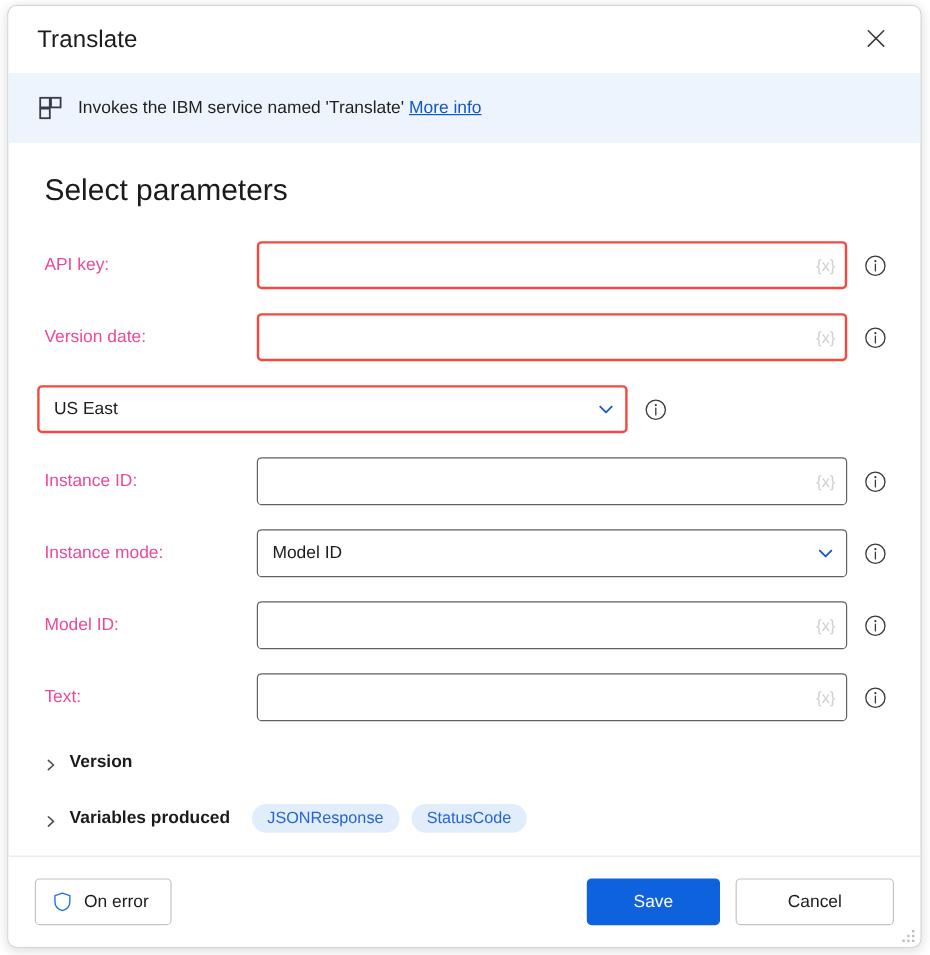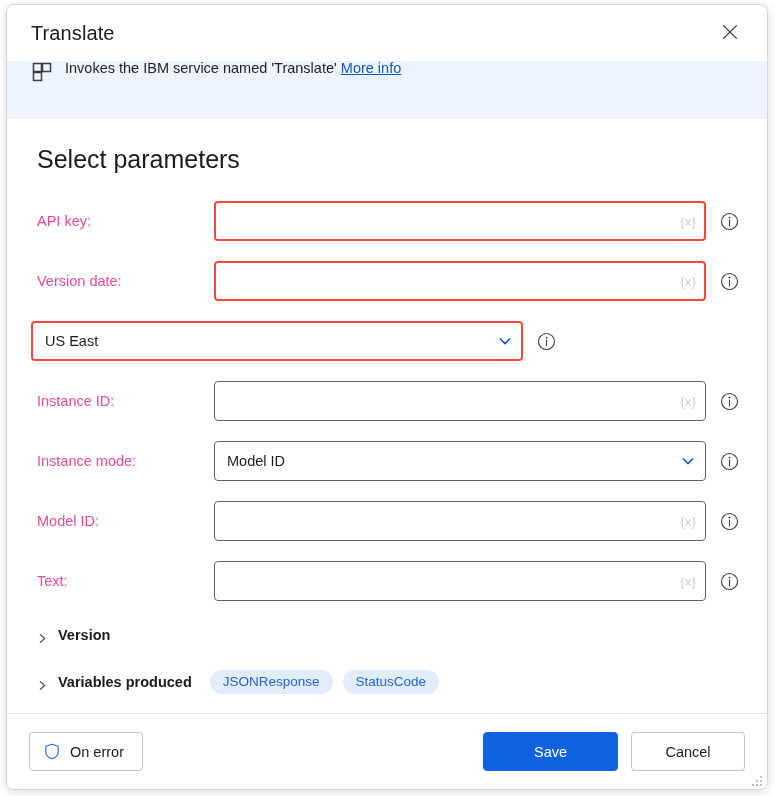--- a/index.html
+++ b/index.html
@@ -56,20 +56,21 @@
     background: transparent;
     border: none;
     padding: 0;
   }
 
   
   .banner {
     flex: 0 0 58px;
     background: #eef4fd;
     display: flex;
+    align-items: center;
     padding: 0 24px;
     gap: 12px;
     font-size: 14.5px;
     color: #1f1f1f;
   }
   .banner-icon {
     flex: 0 0 22px;
     width: 22px;
     height: 22px;
     display: block;
@@ -241,21 +242,21 @@
   }
   .btn-onerror {
     gap: 10px;
     padding: 0 18px 0 14px;
     align-items: center;
   }
   .btn-primary {
     background: #0f62de;
     border: 1px solid #0f62de;
     color: #ffffff;
-    width: 135px;
+    width: 111px;
   }
   .footer-spacer { flex: 1 1 auto; }
   .footer-right { display: flex; gap: 13px; }
   .shield-icon { width: 16px; height: 17px; flex: 0 0 16px; }
 
   .resize-grip {
     position: absolute;
     right: 4px;
     bottom: 3px;
     width: 13px;
@@ -440,21 +441,21 @@
       <span class="shield-icon">
         <svg width="16" height="17" viewBox="0 0 16 17" aria-hidden="true">
           <path d="M8 1.2 L14.2 3.3 V8.4 C14.2 12.2 11.4 14.8 8 15.8 C4.6 14.8 1.8 12.2 1.8 8.4 V3.3 Z" fill="none" stroke="#2070e0" stroke-width="1.15" stroke-linejoin="round"></path>
         </svg>
       </span>
       <span>On error</span>
     </button>
     <div class="footer-spacer"></div>
     <div class="footer-right">
       <button class="btn btn-primary">Save</button>
-      <button class="btn btn-secondary" style="width:114px;padding:12px;">Cancel</button>
+      <button class="btn btn-secondary" style="width:132px;padding:12px;">Cancel</button>
     </div>
     <span class="resize-grip">
       <svg width="13" height="13" viewBox="0 0 13 13" aria-hidden="true">
         <g fill="#b9bec9">
           <rect x="10" y="2" width="2" height="2"></rect>
           <rect x="10" y="6" width="2" height="2"></rect>
             <rect x="6" y="6" width="2" height="2"></rect>
           <rect x="10" y="10" width="2" height="2"></rect>
             <rect x="6" y="10" width="2" height="2"></rect>
             <rect x="2" y="10" width="2" height="2"></rect>

